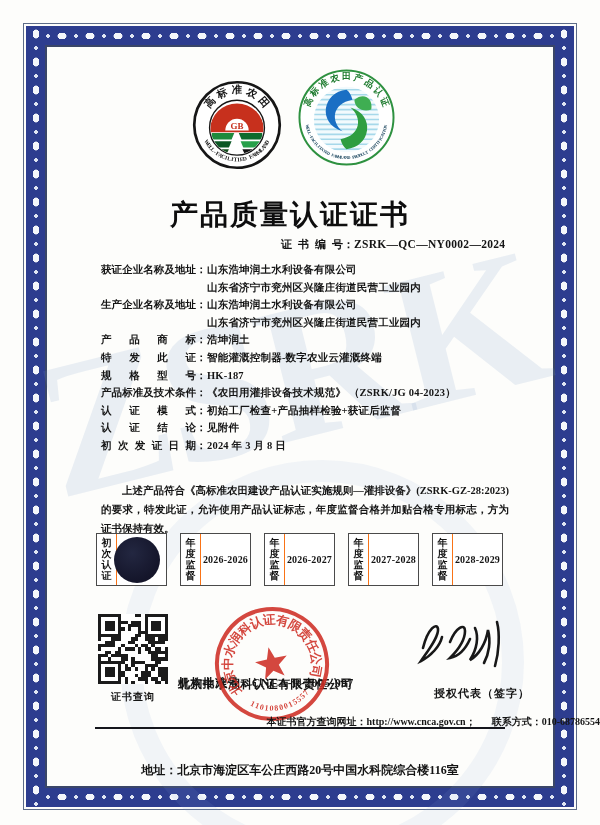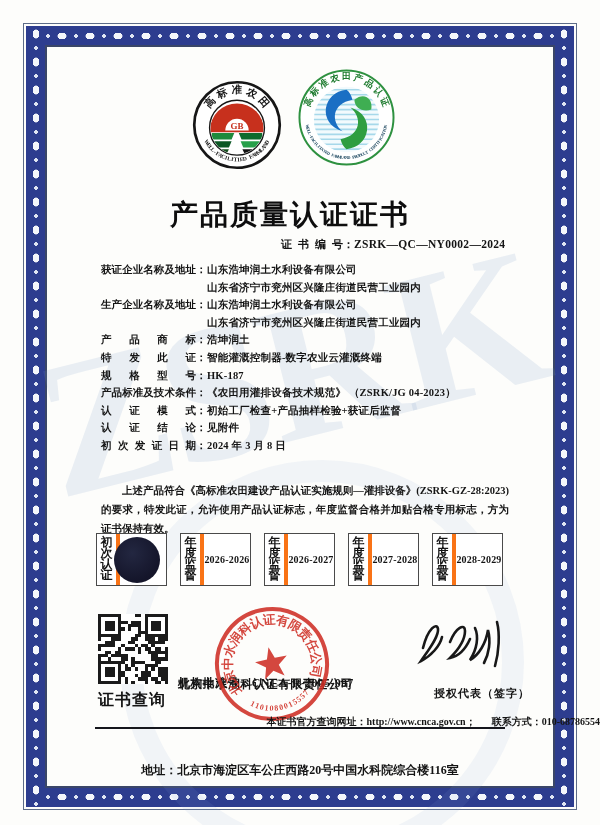--- a/index.html
+++ b/index.html
@@ -87,43 +87,43 @@
     font-size:10.5px;line-height:19px;font-weight:600;
     text-align:justify;text-indent:21px;
   }
   
   .supervision{position:absolute;left:96px;top:533px;display:flex;gap:13px;}
   .sbox{
     width:71px;height:53px;border:1.6px solid #4a4a4a;background:#fff;
     display:flex;position:relative;box-sizing:border-box;
   }
   .sbox-label{
-    width:15px;border-right:4px solid #f97316;
-    font-size:12px;font-weight:600;line-height:11px;
+    width:15px;border-right:1px solid #f97316;
+    font-size:10px;font-weight:600;line-height:11px;
     padding:3px 2px 0 2px;word-break:break-all;text-align:center;
   }
   .sbox-year{
     flex:1;display:flex;align-items:center;justify-content:center;
     font-size:10px;font-weight:700;letter-spacing:0.2px;
   }
   .init-dot{
     position:absolute;left:17px;top:3px;width:46px;height:46px;border-radius:50%;
     background:radial-gradient(circle at 40% 35%,#232741,#14152a 70%);
   }
   
   .qr{
     position:absolute;left:98px;top:614px;width:70px;height:70px;
     display:grid;grid-template-columns:repeat(21,1fr);grid-template-rows:repeat(21,1fr);
     background:#fff;
   }
   .qr div{width:100%;height:100%;}
   .qr .d{background:#1b1b1b;}
   .qr-caption{
-    position:absolute;left:98px;top:690px;width:70px;
-    font-size:16px;font-weight:700;letter-spacing:1px;
+    position:absolute;left:98px;top:690px;width:70px;text-align:center;
+    font-size:10px;font-weight:700;letter-spacing:1px;
   }
   .org-name{
     position:absolute;left:178px;top:676px;
     font-size:12px;font-weight:700;letter-spacing:0.5px;
   }
   .org-approval{
     position:absolute;left:178px;top:675px;
     font-size:12px;font-weight:700;letter-spacing:0.3px;
   }
   .seal{position:absolute;left:205px;top:597px;width:134px;height:134px;opacity:0.88;}

